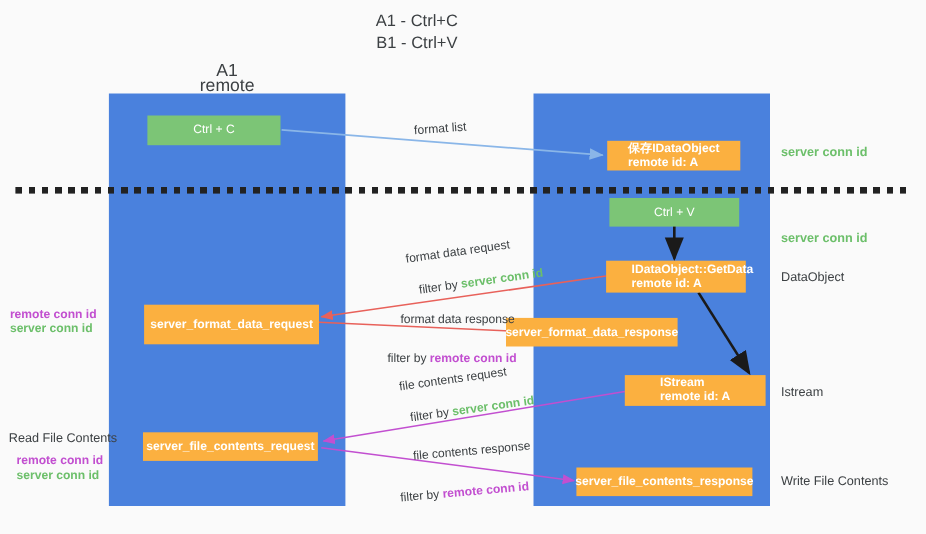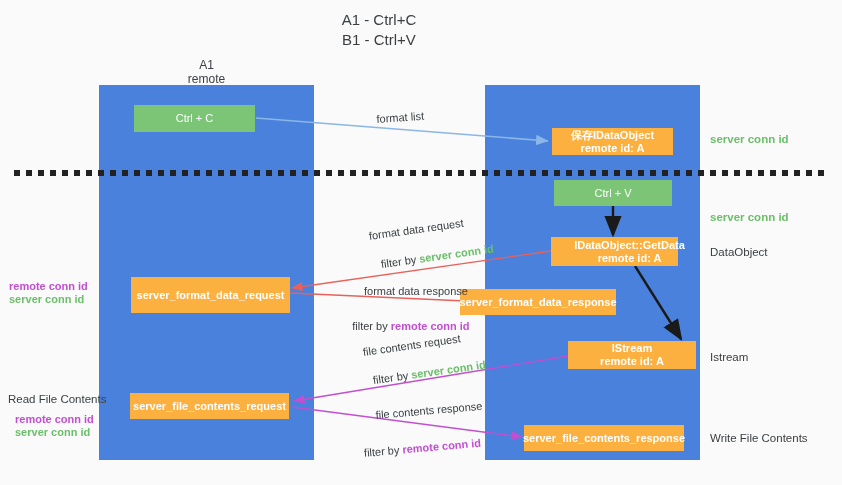--- a/index.html
+++ b/index.html
@@ -22,40 +22,40 @@
     width: 758px;
     text-align: center;
     font-size: 15px;
     color: #3c4043;
     line-height: 20px;
     white-space: pre;
   }
   .col-header {
     position: absolute;
     text-align: center;
-    font-size: 12px;
+    font-size: 16px;
     color: #3c4043;
     line-height: 14px;
     white-space: pre;
   }
   .column {
     position: absolute;
     background: #4a81dd;
   }
   .node {
     position: absolute;
     box-sizing: border-box;
     display: flex;
     flex-direction: column;
     align-items: center;
     justify-content: center;
     color: #ffffff;
     font-size: 11px;
     line-height: 13px;
-    text-align: center;
+    text-align: left;
     white-space: pre;
   }
   .node.orange { background: #fbb040; font-weight: bold; }
   .node.green  { background: #7cc576; }
   .side-label {
     position: absolute;
     font-size: 11.5px;
     color: #3c4043;
     line-height: 14px;
     white-space: pre;

